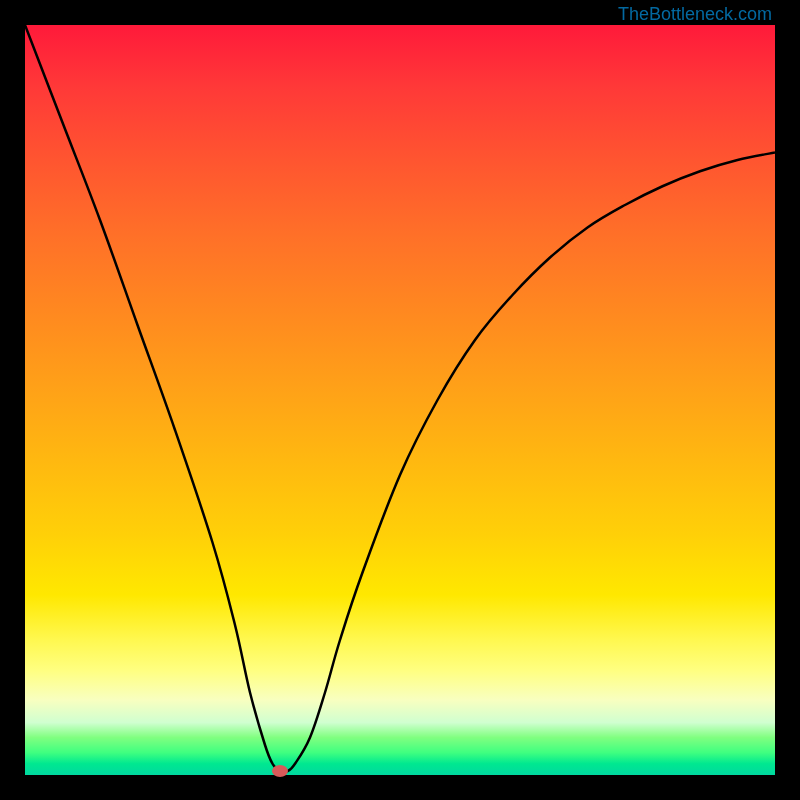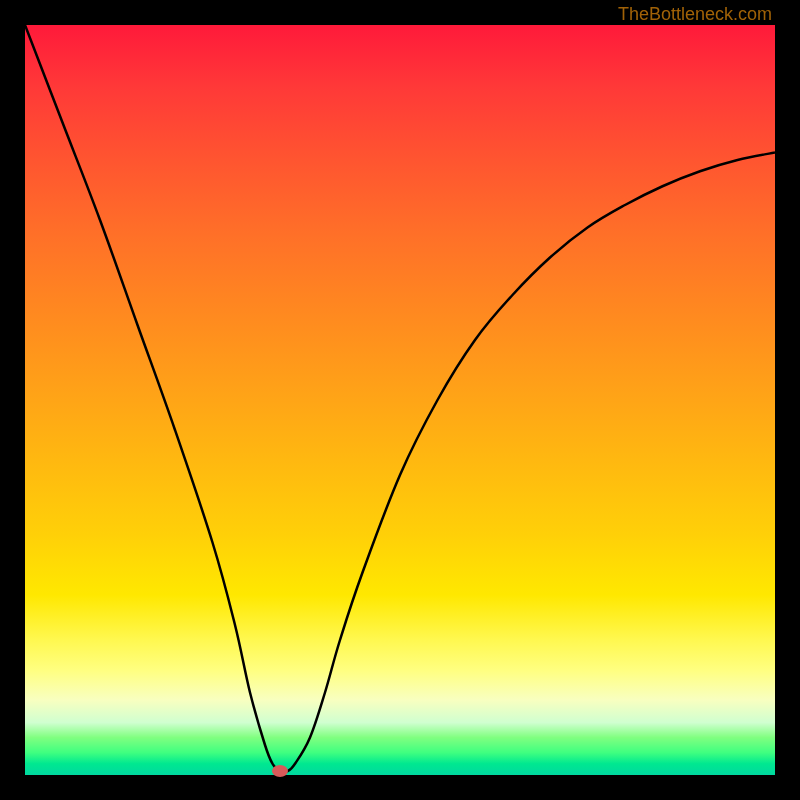--- a/index.html
+++ b/index.html
@@ -36,21 +36,21 @@
         #d0ffd0 93%,
         #80ff80 95%,
         #40ff80 97%,
         #00e890 98.5%,
         #00d8a0 100%);
     }
     .watermark {
       position: absolute;
       top: 4px;
       right: 28px;
-      color: #a16207;
+      color: #0369a1;
       font-size: 18px;
       font-weight: normal;
       z-index: 10;
     }
     .curve-svg {
       position: absolute;
       top: 25px;
       left: 25px;
       width: 750px;
       height: 750px;

